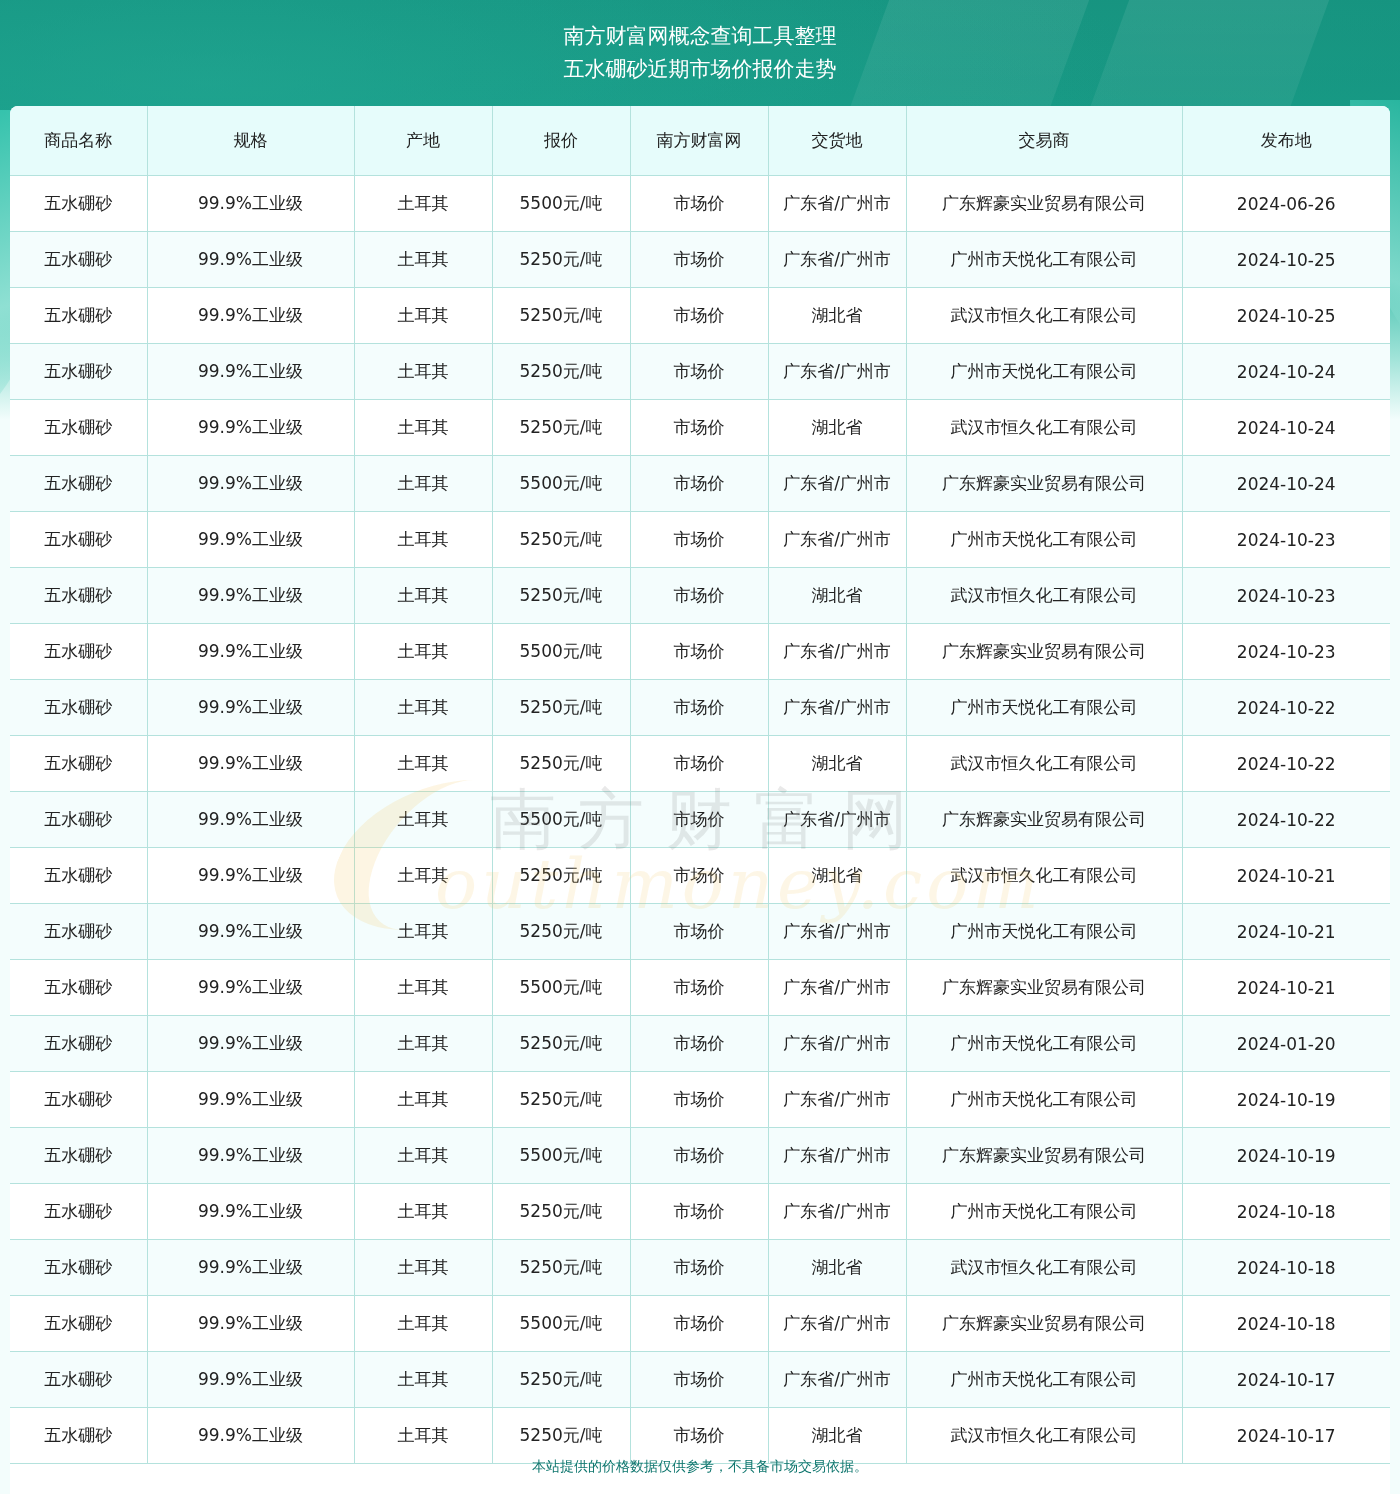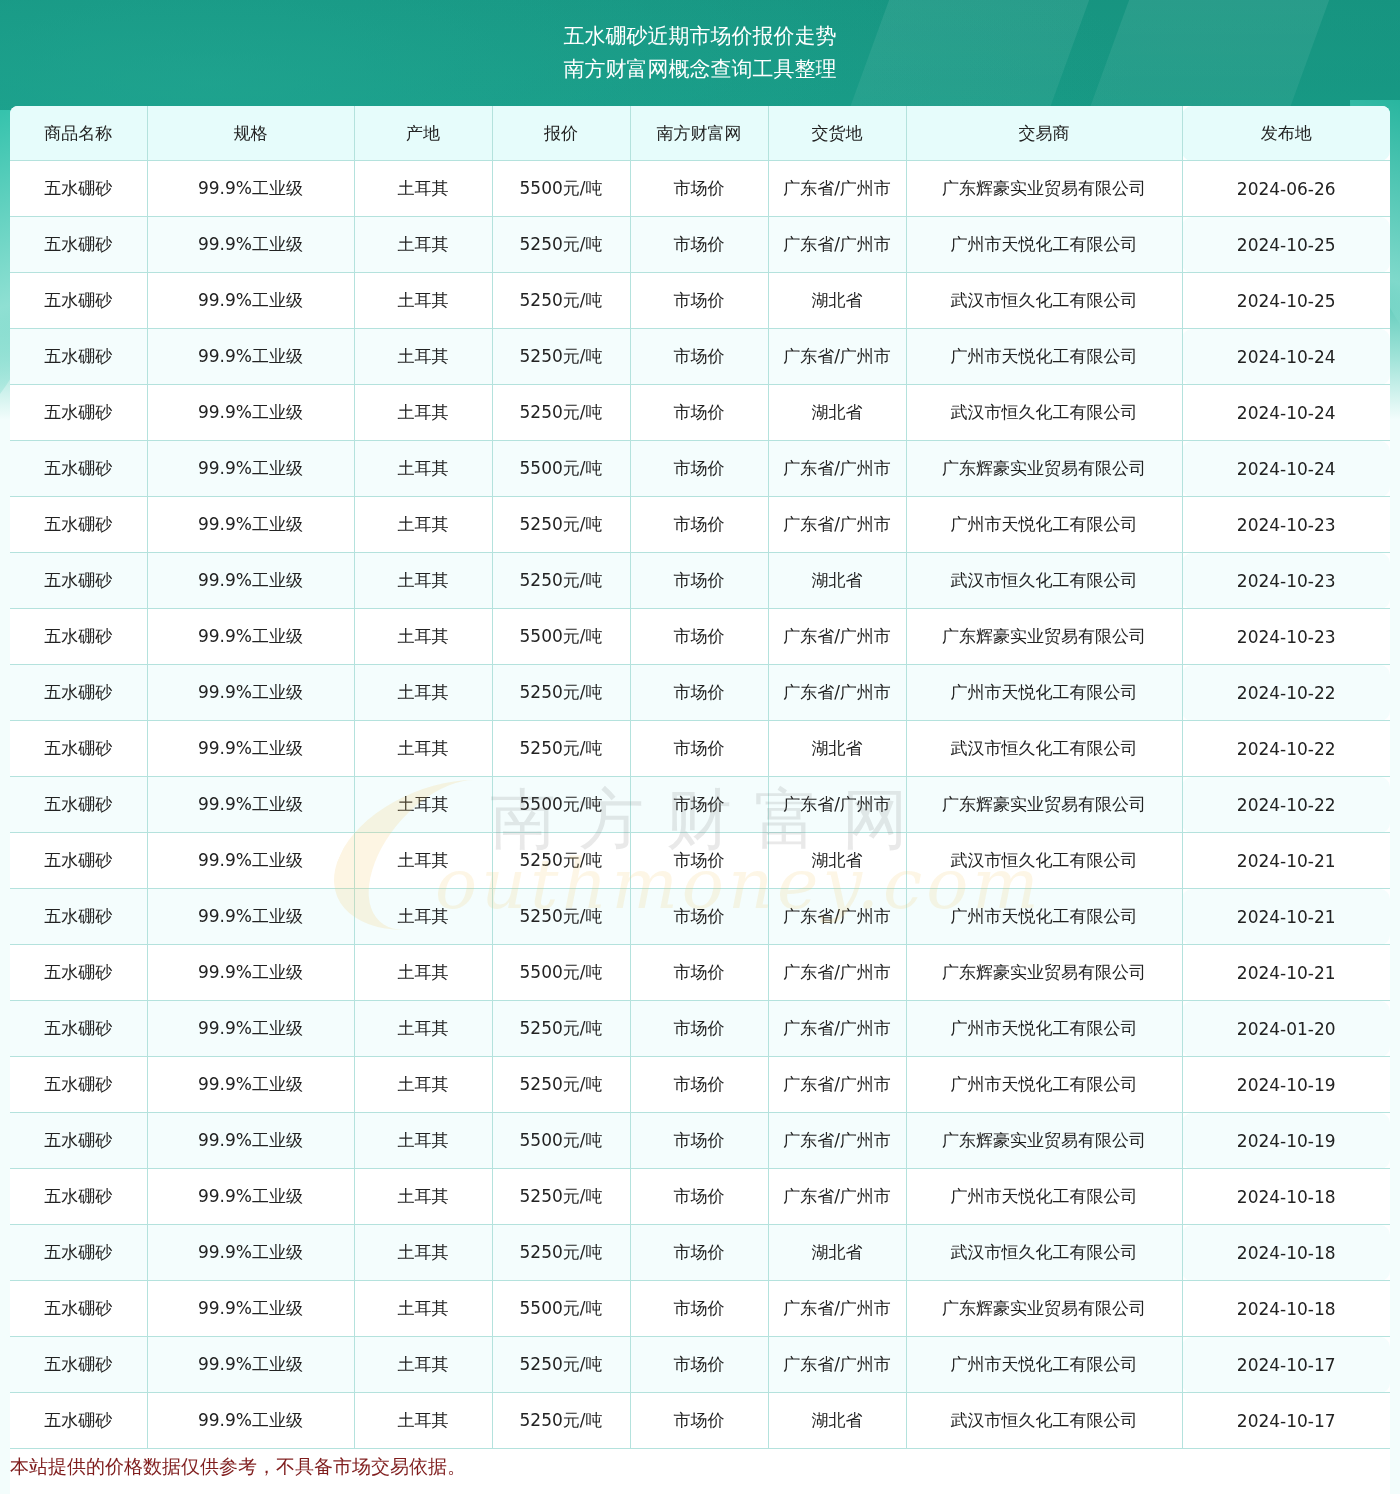--- a/index.html
+++ b/index.html
@@ -43,26 +43,26 @@
   }
   table {
     position: absolute; left: 10px; top: 106px;
     width: 1380px; border-collapse: collapse; table-layout: fixed;
   }
   th, td {
     border: 1px solid #b4e2dd;
     text-align: center; color: #222222; font-size: 17px; font-weight: normal;
     padding: 0; overflow: hidden; white-space: nowrap;
   }
-  th { height: 54px; background: #e6fcfb; }
+  th { height: 69px; background: #e6fcfb; }
   td { height: 55px; }
   tr:nth-child(odd) td { background: #ffffff; }
   tr:nth-child(even) td { background: #f4fdfd; }
   th:first-child, td:first-child { border-left: none; }
-  th:last-child, td:last-child { border-right: none; border-radius: 10px; }
+  th:last-child, td:last-child { border-right: none; }
   thead tr th { border-top: none; }
   .header-row th:first-child { border-top-left-radius: 8px; }
   .header-row th:last-child { border-top-right-radius: 8px; }
   .watermark {
     position: absolute; left: 340px; top: 775px; width: 640px; height: 170px;
     pointer-events: none; z-index: 5;
   }
   .wm-cn {
     position: absolute; left: 150px; top: 0; font-size: 66px; letter-spacing: 22px;
     color: rgba(120,120,120,0.16); font-family: "DejaVu Sans", sans-serif; font-weight: normal;
@@ -70,36 +70,36 @@
   .wm-en {
     position: absolute; left: 95px; top: 68px; font-size: 70px; font-style: italic;
     color: rgba(245,200,100,0.16); font-family: "DejaVu Serif", serif; letter-spacing: 4px;
   }
   .wm-s {
     position: absolute; left: 0; top: 5px; width: 160px; height: 150px;
     border-radius: 50%; border-left: 38px solid rgba(245,200,100,0.18);
     transform: skewX(-25deg);
   }
   .footer-note {
-    position: absolute; left: 10px; top: 1452px; width: 1380px; text-align: left;
-    font-size: 19px; color: #7f1d1d; line-height: 28px;
+    position: absolute; left: 10px; top: 1452px; width: 1380px; text-align: center;
+    font-size: 14px; color: #0f766e; line-height: 28px;
   }
 </style>
 </head>
 <body>
 
 <div class="bg-top"></div>
 <div class="bg-streak" style="left:820px;"></div>
 <div class="bg-streak" style="left:1060px;"></div>
 <div class="bg-left-arc"></div>
 <div class="bg-right-arc"></div>
 
 <div class="title-block">
+  <div>南方财富网概念查询工具整理</div>
   <div>五水硼砂近期市场价报价走势</div>
-  <div>南方财富网概念查询工具整理</div>
 </div>
 
 <div class="card"></div>
 
 <table>
   <colgroup>
     <col style="width:137px">
       <col style="width:207px">
       <col style="width:138px">
       <col style="width:138px">

